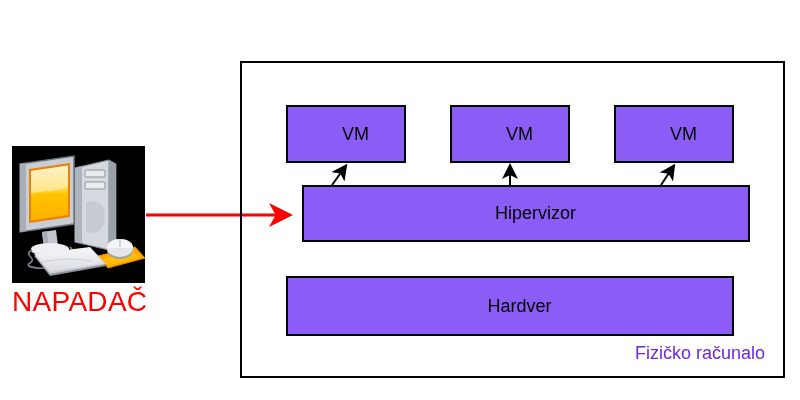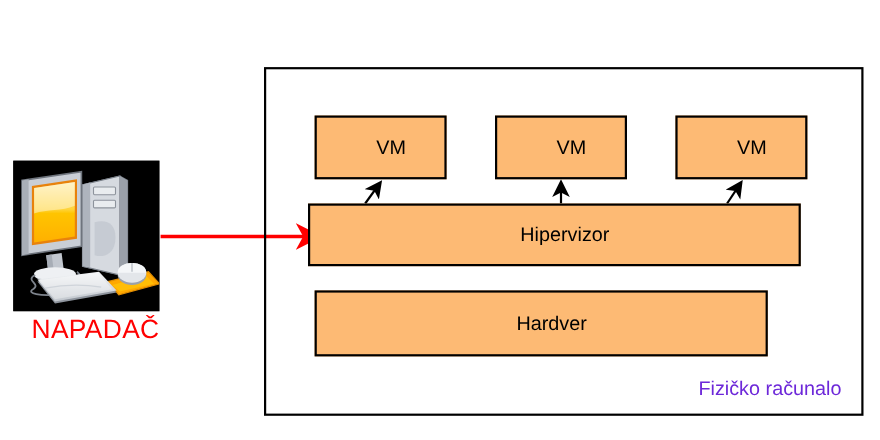--- a/index.html
+++ b/index.html
@@ -40,21 +40,21 @@
   }
   #attacker-image svg { display: block; }
 
   #attacker-label {
     position: absolute;
     left: 0;
     top: 140px;
     width: 133px;
     text-align: right;
     color: #ff0000;
-    font-size: 24px;
+    font-size: 28px;
     font-family: "Liberation Sans", sans-serif;
     letter-spacing: 0.3px;
     white-space: nowrap;
   }
 
   
   #physical-machine-box {
     position: absolute;
     left: 240px;
     top: 61px;
@@ -71,36 +71,36 @@
     font-size: 18px;
     color: #6d28d9;
     white-space: nowrap;
   }
 
   
   .node-box {
     position: absolute;
     border: 2px solid #000000;
     box-sizing: border-box;
-    background: #fdba74;
+    background: #8b5cf6;
     display: flex;
     align-items: center;
     justify-content: center;
     color: #000000;
     font-size: 18px;
     font-family: "Liberation Sans", sans-serif;
     padding-left: 19px;
   }
 
   #vm-box-1 { left: 286px; top: 105px; width: 120px; height: 58px; }
   #vm-box-2 { left: 450px; top: 105px; width: 120px; height: 58px; }
   #vm-box-3 { left: 614px; top: 105px; width: 120px; height: 58px; }
 
-  #hypervisor-box { left: 280px; top: 185px; width: 448px; height: 57px; }
-  #hardware-box   { left: 286px; top: 264px; width: 412px; height: 60px; }
+  #hypervisor-box { left: 302px; top: 185px; width: 448px; height: 57px; }
+  #hardware-box   { left: 286px; top: 276px; width: 448px; height: 60px; }
 
   .node-label { pointer-events: none; }
 </style>
 </head>
 <body>
 
 <div id="canvas">
 
   <svg id="connector-layer" width="800" height="400" style="position:absolute;left:0;top:0;">
     <defs>

